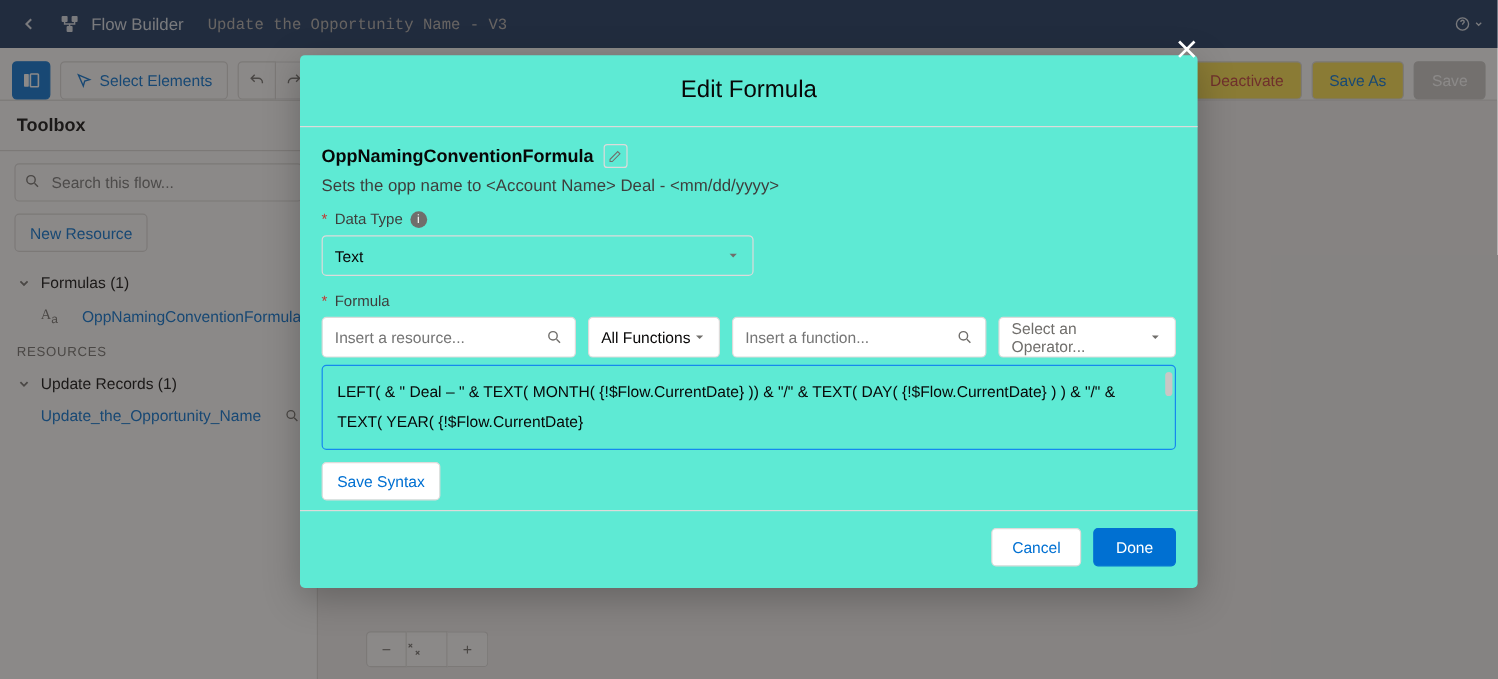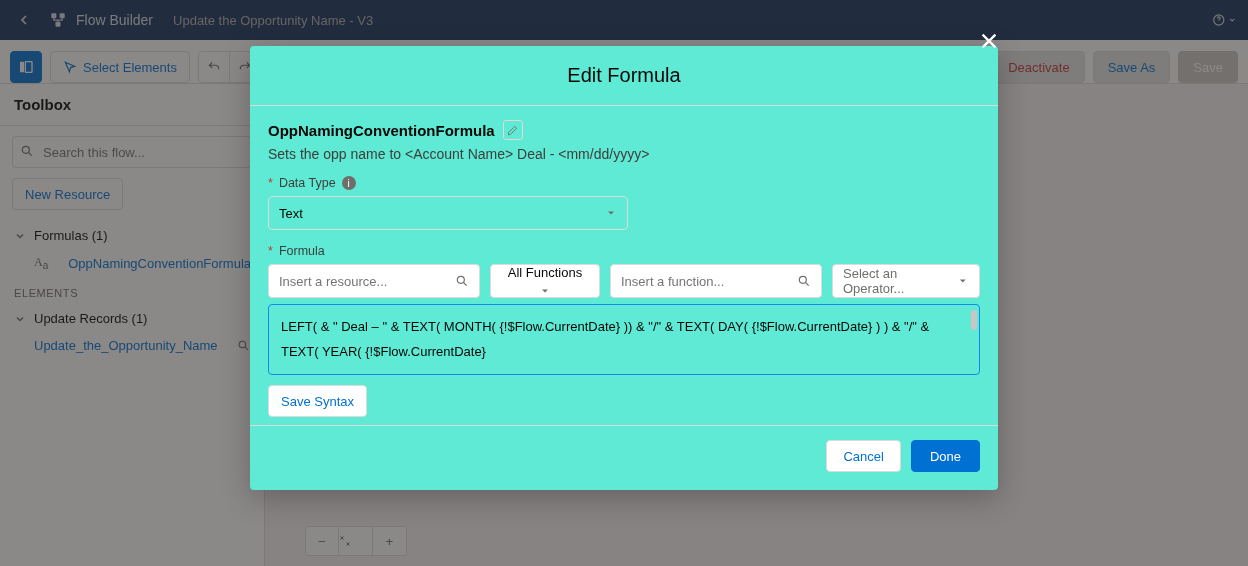--- a/index.html
+++ b/index.html
@@ -3,37 +3,37 @@
 <meta charset="utf-8">
 <style>
   * { box-sizing: border-box; margin: 0; padding: 0; font-family: -apple-system, BlinkMacSystemFont, "Segoe UI", Arial, sans-serif; }
   body { width: 1248px; height: 566px; overflow: hidden; background: #f3f2f2; position: relative; }
   
   
   .topbar { height: 40px; background: #16325c; display: flex; align-items: center; padding: 0 12px; color: #d8dde6; }
   .topbar .back { width: 24px; height: 24px; display: flex; align-items: center; justify-content: center; cursor: pointer; margin-right: 12px; }
   .topbar .flow-icon { width: 20px; height: 20px; margin-right: 8px; }
   .topbar .flow-title { font-size: 14px; font-weight: 500; margin-right: 20px; }
-  .topbar .page-name { font-size: 13px; color: #b0adab; }
+  .topbar .page-name { font-size: 13px; color: #b0adab; font-family: Liberation Mono, monospace; }
   .topbar .spacer { flex: 1; }
   .topbar .help { width: 24px; height: 24px; display:flex; align-items:center; justify-content:center; cursor:pointer; color:#d8dde6; }
 
   
   .toolbar { height: 44px; background: #fff; border-bottom: 1px solid #dddbda; display: flex; align-items: flex-end; padding: 0 10px; gap: 8px; position: relative; }
   .tb-ico-btn { width: 32px; height: 32px; border: 1px solid #dddbda; border-radius: 4px; background: #fff; display:flex; align-items:center; justify-content:center; cursor:pointer; }
   .tb-ico-btn.active { background: #0070d2; border-color:#0070d2; }
   .tb-select-elements { height: 32px; padding: 0 12px; border:1px solid #dddbda; border-radius:4px; background:#fff; color:#0070d2; font-size:13px; display:flex; align-items:center; gap:6px; cursor:pointer; }
   .tb-undo-redo { display:flex; }
   .tb-undo-redo .tb-ico-btn:first-child { border-radius: 4px 0 0 4px; }
   .tb-undo-redo .tb-ico-btn:last-child { border-radius: 0 4px 4px 0; border-left: none; }
   .toolbar .center-group { position:absolute; left:50%; transform:translateX(-50%); display:flex; align-items:center; gap:18px; color:#706e6b; font-size:13px; }
   .toolbar .auto-layout { display:flex; align-items:center; gap:6px; }
   .toolbar .right-group { margin-left:auto; display:flex; gap:8px; align-items:center; }
   .rt-link { color:#0070d2; font-size:13px; cursor:pointer; padding: 0 6px; }
-  .rt-btn { height:32px; padding: 0 14px; border:1px solid #dddbda; border-radius:4px; background:#e5e5e5; font-size:13px; cursor:pointer; }
+  .rt-btn { height:32px; padding: 0 14px; border:1px solid #dddbda; border-radius:4px; background:#fde047; font-size:13px; cursor:pointer; }
   .rt-btn.deact { color:#c23934; }
   .rt-btn.saveas { color:#0070d2; }
   .rt-btn.save { background:#c9c7c5; color:#fff; border-color:#c9c7c5; }
 
   
   .main { display:flex; height: calc(100% - 84px); }
   .sidebar { width: 265px; background:#fff; border-right:1px solid #dddbda; padding: 0; }
   .sidebar .title { padding: 12px 14px; font-size:15px; font-weight:600; color:#080707; border-bottom:1px solid #dddbda;}
   .sb-tab { padding: 10px 14px; font-size:13px; color:#0070d2; border-bottom: 3px solid #0070d2; display:inline-block; }
   .sb-tab-wrap { border-bottom:1px solid #dddbda; }
@@ -190,21 +190,21 @@
           <path d="M6 9l6 6 6-6"></path>
         </svg>
       <span>Formulas (1)</span>
     </div>
     <div class="sb-item">
       <div class="left">
         <span class="aa">A<sub>a</sub></span>
         <span>OppNamingConventionFormula</span>
       </div>
     </div>
-    <div class="sb-section-hdr">ELEMENTS</div>
+    <div class="sb-section-hdr">RESOURCES</div>
     <div class="sb-group">
       <svg width="12" height="12" viewBox="0 0 24 24" fill="none" stroke="#706e6b" stroke-width="3">
           <path d="M6 9l6 6 6-6"></path>
         </svg>
       <span>Update Records (1)</span>
     </div>
     <div class="sb-item">
       <div class="left">
         <span>Update_the_Opportunity_Name</span>
       </div>
@@ -271,21 +271,21 @@
     <div class="combo-row">
       <div class="combo" style="flex:1.4">
         <input type="text" placeholder="Insert a resource..." style="">
         <span class="mag">
             <svg width="14" height="14" viewBox="0 0 24 24" fill="none" stroke="#706e6b" stroke-width="2">
               <circle cx="10" cy="10" r="6"></circle>
               <path d="M20 20l-5-5"></path>
             </svg>
           </span>
       </div>
-      <div class="combo" style="width:110px; color:#080707;flex-direction:column;">
+      <div class="combo" style="width:110px; color:#080707;">
         <span>All Functions</span>
         <svg width="12" height="12" viewBox="0 0 24 24" fill="#706e6b">
             <path d="M6 9l6 6 6-6z"></path>
           </svg>
       </div>
       <div class="combo" style="flex:1.4">
         <input type="text" placeholder="Insert a function..." style="">
         <span class="mag">
             <svg width="14" height="14" viewBox="0 0 24 24" fill="none" stroke="#706e6b" stroke-width="2">
               <circle cx="10" cy="10" r="6"></circle>

